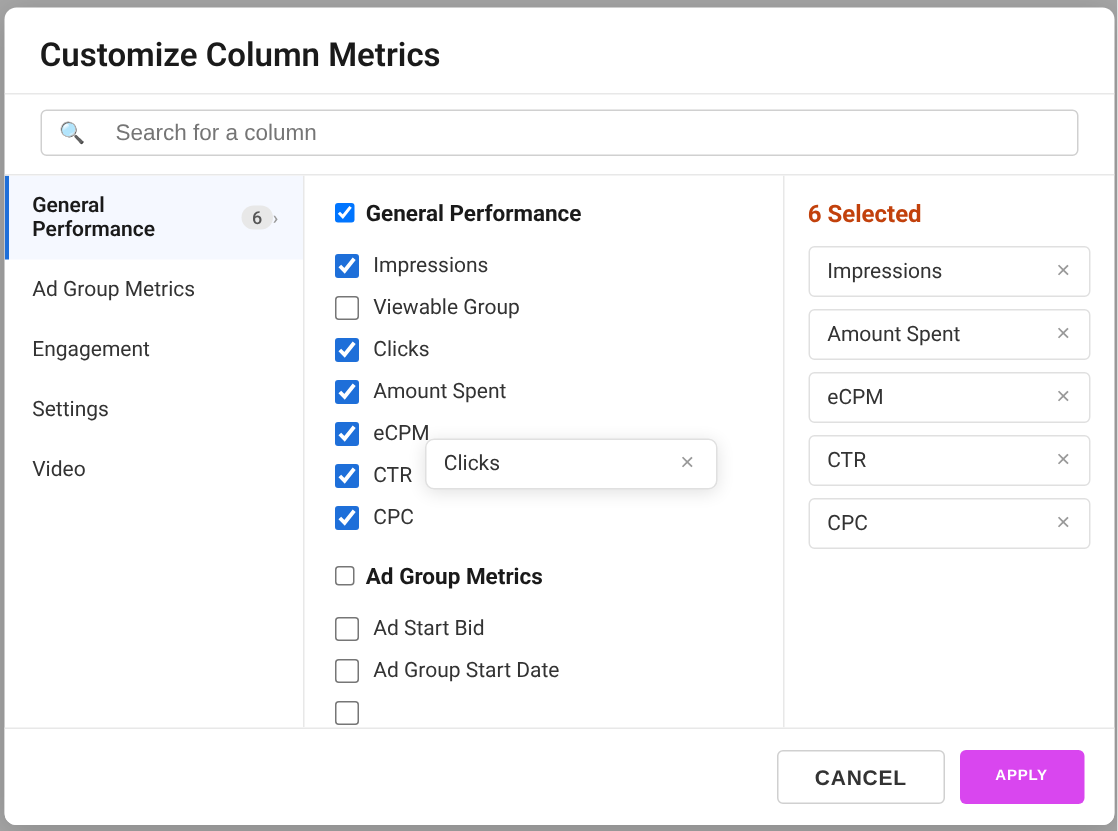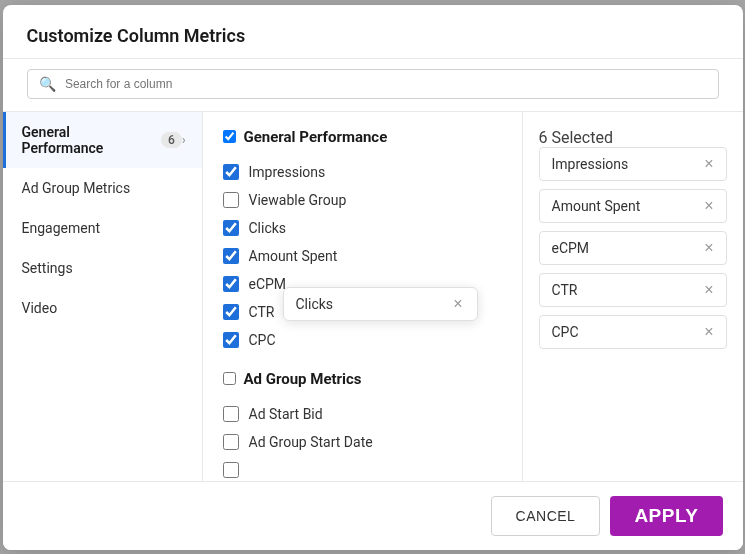--- a/index.html
+++ b/index.html
@@ -28,21 +28,21 @@
       box-shadow: 0 4px 24px rgba(0,0,0,0.18);
       display: flex;
       flex-direction: column;
       overflow: hidden;
     }
     .modal-header {
       padding: 20px 24px 12px 24px;
       border-bottom: 1px solid #e8e8e8;
     }
     .modal-title {
-      font-size: 18px;
+      font-size: 22px;
       font-weight: 600;
       color: #1a1a1a;
     }
     .modal-search {
       padding: 10px 24px 12px 24px;
       border-bottom: 1px solid #e8e8e8;
     }
     .search-wrapper {
       display: flex;
       align-items: center;
@@ -51,24 +51,25 @@
       padding: 6px 12px;
       gap: 8px;
     }
     .search-icon {
       color: #999;
       font-size: 14px;
     }
     .search-input {
       border: none;
       outline: none;
-      font-size: 12px;
+      font-size: 15px;
       color: #999;
       width: 100%;
       background: transparent;
+      margin-left: 12px;
     }
     .modal-body {
       display: flex;
       flex: 1;
       overflow: hidden;
     }
     
     .sidebar {
       width: 200px;
       border-right: 1px solid #e8e8e8;
@@ -178,23 +179,23 @@
     }
     
     .right-col {
       width: 220px;
       padding: 16px;
       overflow-y: auto;
       flex-shrink: 0;
     }
     .right-col-title {
       font-size: 16px;
-      font-weight: 400;
-      color: #404040;
-      margin-bottom: 0;
+      font-weight: 700;
+      color: #c2410c;
+      margin-bottom: 12px;
     }
     .selected-item {
       display: flex;
       align-items: center;
       justify-content: space-between;
       border: 1px solid #e0e0e0;
       border-radius: 4px;
       padding: 8px 12px;
       margin-bottom: 8px;
       font-size: 14px;
@@ -218,31 +219,31 @@
       gap: 10px;
       background: #fff;
     }
     .btn-cancel {
       padding: 9px 24px;
       border: 1px solid #d0d0d0;
       border-radius: 4px;
       background: #fff;
       color: #333;
       font-size: 14px;
-      font-weight: 400;
+      font-weight: 700;
       cursor: pointer;
       letter-spacing: 0.5px;
     }
     .btn-apply {
       padding: 9px 24px;
       border: none;
       border-radius: 4px;
-      background: #a21caf;
+      background: #d946ef;
       color: #fff;
-      font-size: 19px;
+      font-size: 10px;
       font-weight: 600;
       cursor: pointer;
       letter-spacing: 0.5px;
     }
     .section-spacer {
       margin-top: 16px;
     }
   </style>
 </head>
 <body>

